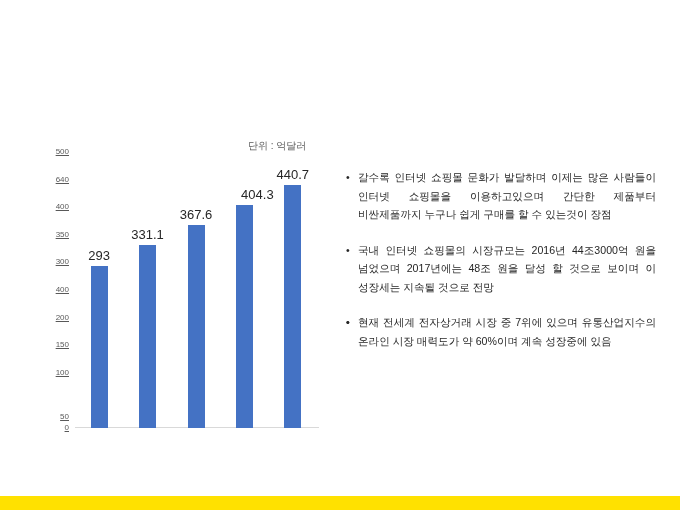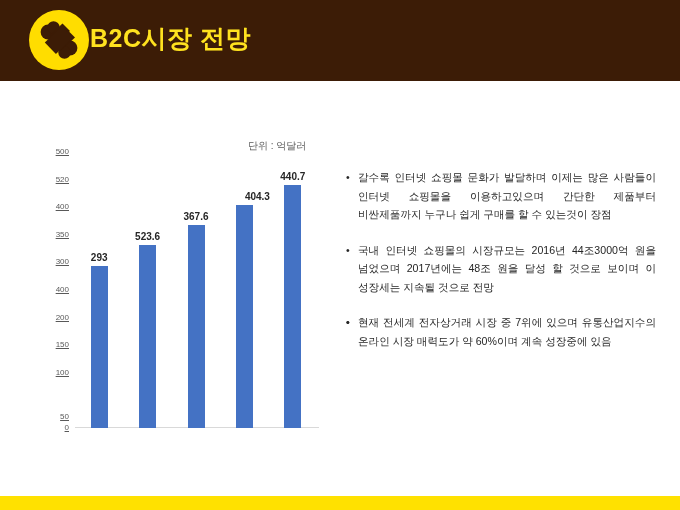--- a/index.html
+++ b/index.html
@@ -49,21 +49,21 @@
   }
   .bar-wrap {
     position:absolute; bottom:0; width:17px;
   }
   .bar {
     position:absolute; bottom:0; left:0; width:17px;
     background:#4472C4;
   }
   .bar-label {
     position:absolute; left:50%; transform:translateX(-50%);
-    font-size:10px; font-weight:bold; color:#262626;
+    font-size:13px; font-weight:normal; color:#262626;
     white-space:nowrap;
   }
 
   
   .bullets {
     position:absolute; left:344px; top:168px; width:312px;
   }
   .bullet {
     position:relative; padding-left:14px; margin-bottom:17px;
     font-size:10.6px; line-height:18.5px; color:#262626;
@@ -78,59 +78,43 @@
   .footer-bar {
     position:absolute; left:0; bottom:0; width:680px; height:14px;
     background:#FFE100;
   }
 </style>
 </head>
 <body>
 
 <div class="slide">
 
-  <div class="header">
-    <div class="logo">
-      <svg width="60" height="60" viewBox="0 0 60 60" aria-hidden="true">
-        <g fill="#3C1C06">
-          <circle cx="19" cy="22" r="7.4"></circle>
-          <circle cx="24.5" cy="17.5" r="6.2"></circle>
-          <circle cx="41" cy="38" r="7.4"></circle>
-          <circle cx="35.5" cy="42.5" r="6.2"></circle>
-          <path d="M19.5 26.5 L33.5 13.5 L41 21 L26.5 34.5 Z"></path>
-          <path d="M24.5 33 L38.5 20 L46 27.5 L31.5 41 Z"></path>
-          <rect x="18" y="22" width="24" height="16" transform="rotate(-44 30 30)"></rect>
-        </g>
-      </svg>
-    </div>
-    <div class="header-title">B2C시장 전망</div>
-  </div>
 
   <div class="chart-area"></div>
   <div class="unit-label">단위 : 억달러</div>
   <div class="axis-line"></div>
   <div class="plot" id="plot">
       <div class="ytick" style="top: 276px;">0</div>
       <div class="ytick" style="top: 265px; padding-left: 37px;">50</div>
       <div class="ytick" style="top: 220.8px;">100</div>
       <div class="ytick" style="top: 193.2px;">150</div>
       <div class="ytick" style="top: 165.6px;">200</div>
       <div class="ytick" style="top: 138px;">400</div>
       <div class="ytick" style="top: 110.4px;">300</div>
       <div class="ytick" style="top: 82.8px;">350</div>
       <div class="ytick" style="top: 55.2px;">400</div>
-      <div class="ytick" style="top: 27.6px;">520</div>
+      <div class="ytick" style="top: 27.6px;">640</div>
       <div class="ytick" style="top: 0px;">500</div>
       <div class="bar-wrap" style="left: 15.7px; height: 276px;">
         <div class="bar" style="height: 161.736px; background: rgb(68, 114, 196);"></div>
         <div class="bar-label" style="bottom: 164.736px;">293</div>
       </div>
       <div class="bar-wrap" style="left: 64.1px; height: 276px;">
         <div class="bar" style="height: 182.767px; background: rgb(68, 114, 196);"></div>
-        <div class="bar-label" style="bottom: 185.767px;">523.6</div>
+        <div class="bar-label" style="bottom: 185.767px;">331.1</div>
       </div>
       <div class="bar-wrap" style="left: 112.5px; height: 276px;">
         <div class="bar" style="height: 202.915px; background: rgb(68, 114, 196);"></div>
         <div class="bar-label" style="bottom: 205.915px;">367.6</div>
       </div>
       <div class="bar-wrap" style="left: 160.9px; height: 276px; padding-left: 43px;">
         <div class="bar" style="height: 223.174px; background: rgb(68, 114, 196);"></div>
         <div class="bar-label" style="bottom: 226.174px;">404.3</div>
       </div>
       <div class="bar-wrap" style="left: 209.3px; height: 276px;">

